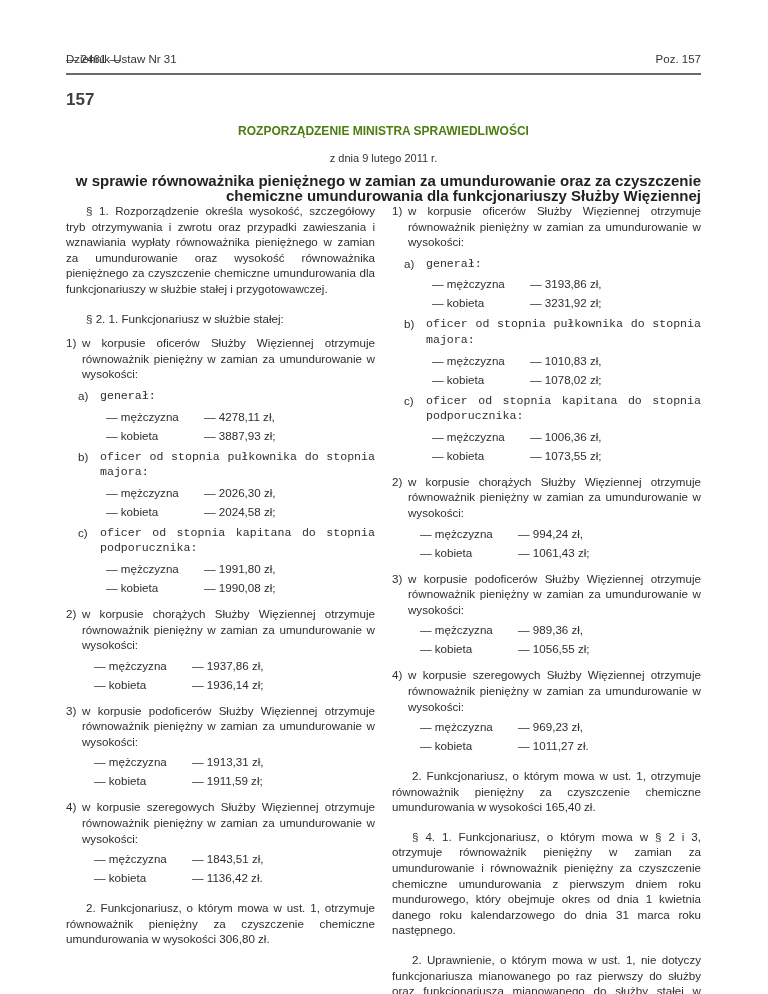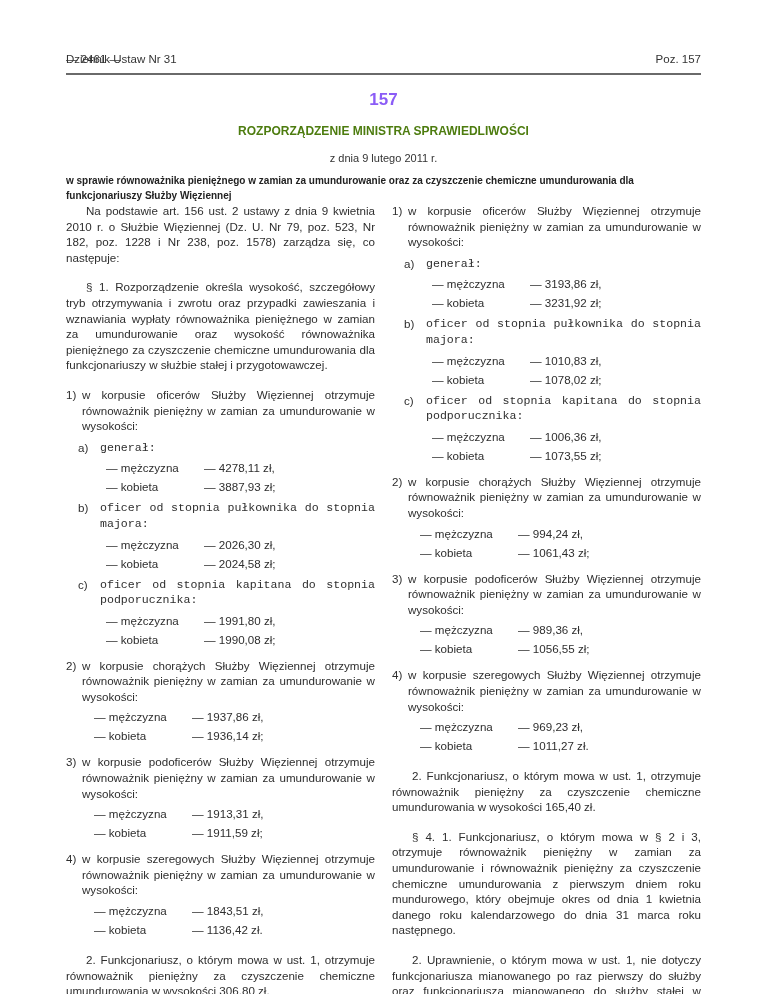--- a/index.html
+++ b/index.html
@@ -9,34 +9,34 @@
     }
     .page { position: absolute; left: 66px; top: 0; width: 635px; }
     .running-head {
       position: absolute; top: 51px; left: 0; width: 635px; height: 22px;
       border-bottom: 2px solid #6a6a6a; font-size: 11.5px; color: #333;
     }
     .running-head .l { position: absolute; left: 0; top: 2px; }
     .running-head .c { position: absolute; left: 0; right: 8px; top: 2px; text-align: left; }
     .running-head .r { position: absolute; right: 0; top: 2px; }
     .pos-number {
-      position: absolute; top: 90px; left: 0; width: 635px; text-align: center;
-      font-weight: bold; font-size: 17px; color: #8b5cf6;
+      position: absolute; top: 90px; left: 0; width: 635px; text-align: left;
+      font-weight: bold; font-size: 17px; color: #404040;
     }
     .act-title {
       position: absolute; top: 124px; left: 0; width: 635px; text-align: center;
       font-weight: bold; font-size: 12px; color: #4d7c0f;
     }
     .act-date {
       position: absolute; top: 152px; left: 0; width: 635px; text-align: center;
       font-size: 11px; color: #333;
     }
     .act-subject {
-      position: absolute; top: 174px; left: 0; width: 635px; text-align: left;
-      font-weight: bold; font-size: 10px; line-height: 14.5px; color: #222;
+      position: absolute; top: 174px; left: 0; width: 635px; text-align: right;
+      font-weight: bold; font-size: 15px; line-height: 14.5px; color: #222;
     }
     .col {
       position: absolute; top: 203px; width: 309px;
       font-size: 11.6px; line-height: 15.6px; text-align: justify;
     }
     .col.left { left: 0; }
     .col.right { left: 326px; }
     p { margin: 0; }
     .para { text-indent: 20px; margin-bottom: 14px; }
     .section-head { padding-left: 20px; margin-bottom: 9px; text-align: left; }
@@ -62,22 +62,22 @@
     <span class="c">— 2461 —</span>
     <span class="r">Poz. 157</span>
   </div>
 
   <div class="pos-number">157</div>
   <div class="act-title">ROZPORZĄDZENIE MINISTRA SPRAWIEDLIWOŚCI</div>
   <div class="act-date">z dnia 9 lutego 2011 r.</div>
   <div class="act-subject">w sprawie równoważnika pieniężnego w zamian za umundurowanie oraz za czyszczenie chemiczne umundurowania dla funkcjonariuszy Służby Więziennej</div>
 
   <div class="col left">
-    <p class="para">Na podstawie art. 156 ust. 2 ustawy z dnia 9 kwietnia 2010 r. o Służbie Więziennej (Dz. U. Nr 79, poz. 523, Nr 182, poz. 1228 i Nr 238, poz. 1578) zarządza się, co następuje:</p>
     <p class="para">§ 1. Rozporządzenie określa wysokość, szczegółowy tryb otrzymywania i zwrotu oraz przypadki zawieszania i wznawiania wypłaty równoważnika pieniężnego w zamian za umundurowanie oraz wysokość równoważnika pieniężnego za czyszczenie chemiczne umundurowania dla funkcjonariuszy w służbie stałej i przygotowawczej.</p>
+    <p class="section-head">§ 2. 1. Funkcjonariusz w służbie stałej:</p>
 
     <div class="item item-block">
       <span class="num">1)</span>
       <p>w korpusie oficerów Służby Więziennej otrzymuje równoważnik pieniężny w zamian za umundurowanie w wysokości:</p>
       <div style="margin-left:-16px;margin-top:6px;">
         <div class="sub">
           <span class="let">a)</span>
           <p class="head">generał:</p>
           <div class="amounts">
             <div class="amount-row">

